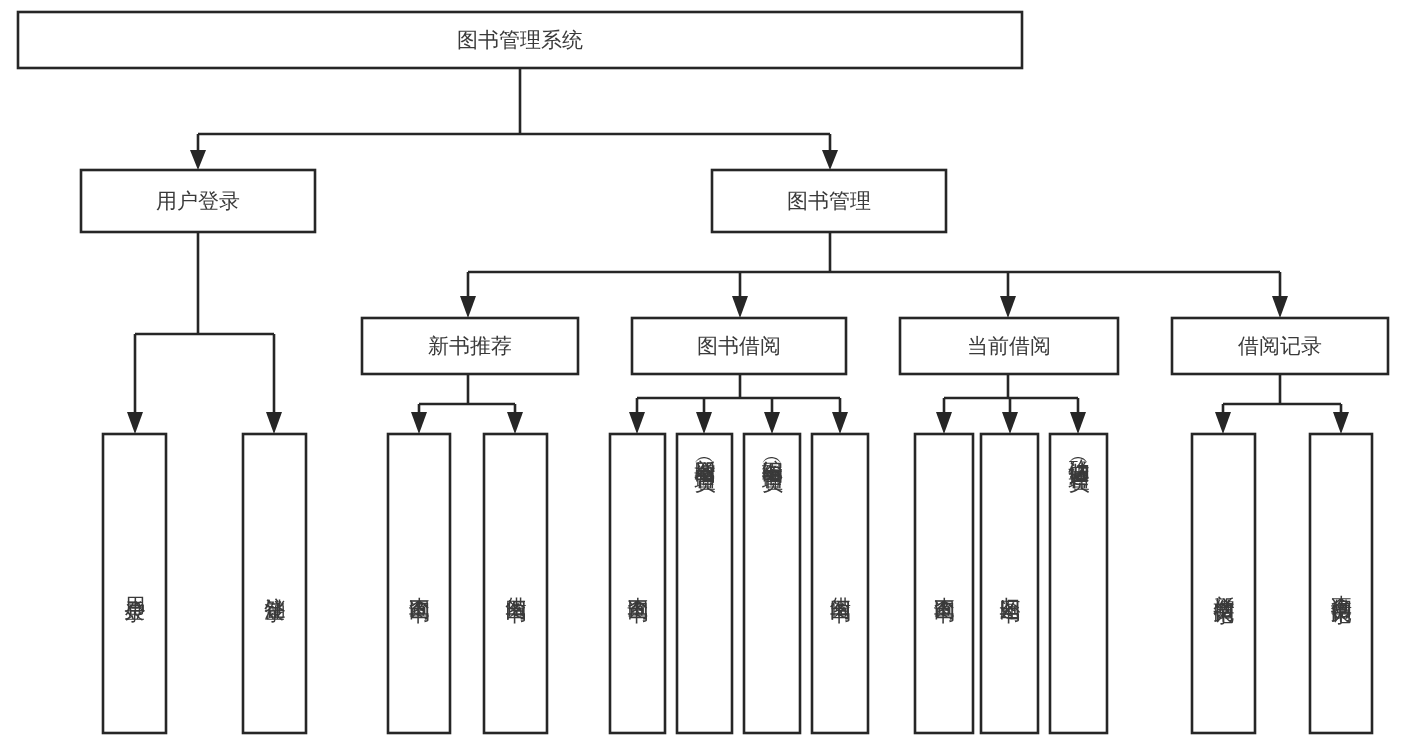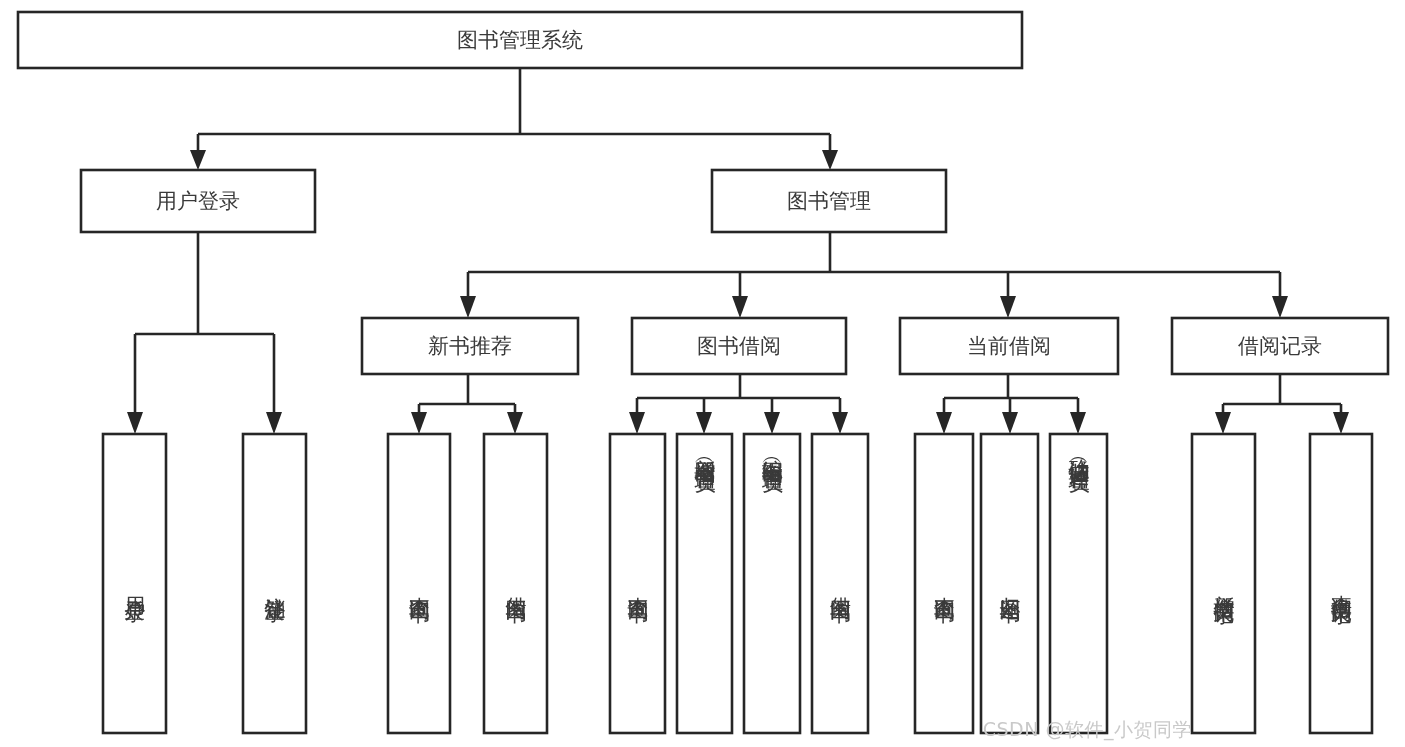--- a/index.html
+++ b/index.html
@@ -244,15 +244,14 @@
   <div class="vlabel-wrap" style="left:1050px; top:434px; width:57px; height:299px; align-items:flex-start;">
     <span class="vlabel" style="margin-top:8px;">确认归还（管理员）</span>
   </div>
   <div class="vlabel-wrap" style="left:1192px; top:434px; width:63px; height:299px;">
     <span class="vlabel">新增借阅记录</span>
   </div>
   <div class="vlabel-wrap" style="left:1310px; top:434px; width:62px; height:299px;">
     <span class="vlabel">查询借阅记录</span>
   </div>
 
-  <div class="watermark">CSDN @软件_小贺同学</div>
 
 </div>
 
 </body></html>

